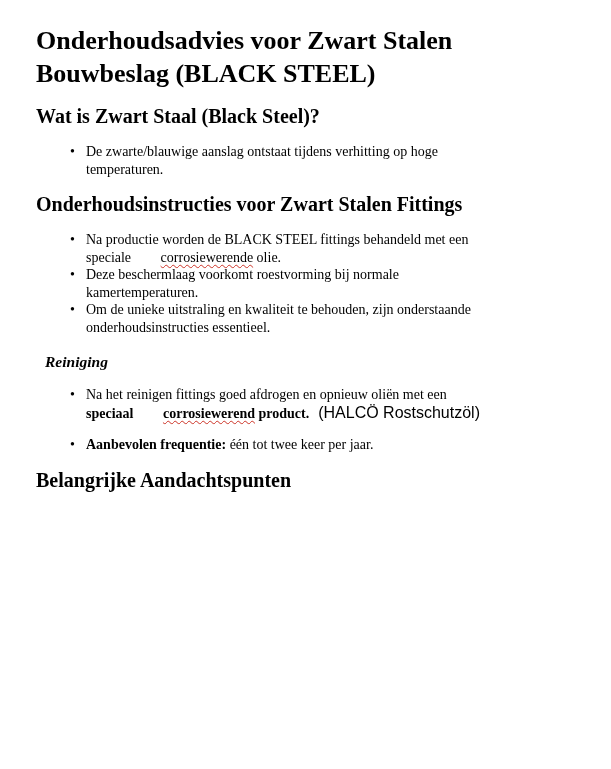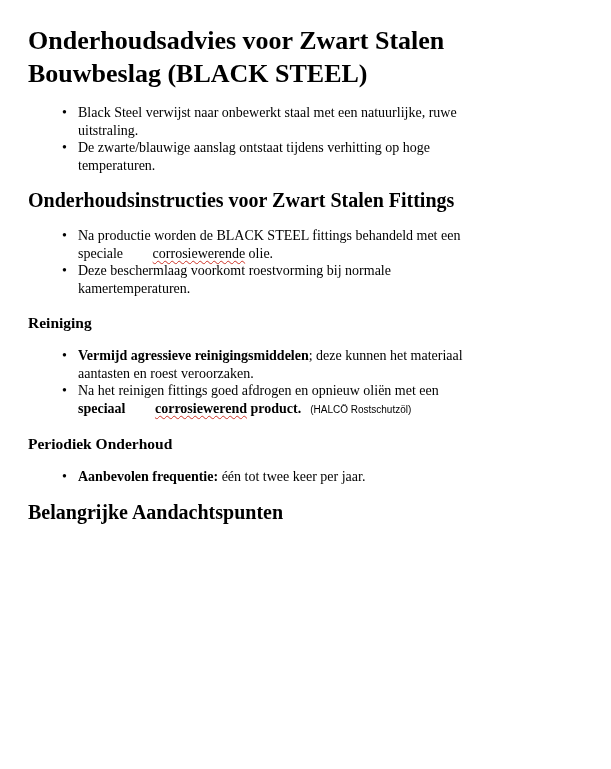--- a/index.html
+++ b/index.html
@@ -8,40 +8,41 @@
     height: 769px;
     background: #ffffff;
     color: #000000;
     font-family: "Liberation Serif", serif;
     overflow: hidden;
   }
   .doc {
     box-sizing: border-box;
     width: 517px;
     height: 769px;
-    padding: 24px 28px 0 28px;
+    padding: 24px 28px 0 36px;
   }
   h1 {
     font-size: 26px;
     line-height: 33px;
     font-weight: bold;
     margin: 0;
   }
   h2 {
     font-size: 20px;
     line-height: 26px;
     font-weight: bold;
     margin: 13px 0 0 0;
   }
   h2.big-gap { }
   h3 {
     font-size: 15.5px;
     line-height: 20px;
     font-weight: bold;
-    margin: 16px 0 0 0;
+    margin: 16px 0 0 9px;
+    font-style: italic;
   }
   ul {
     list-style: none;
     margin: 14px 0 0 0;
     padding: 0;
   }
   li {
     position: relative;
     font-size: 14px;
     line-height: 17.5px;
@@ -60,49 +61,48 @@
   .sq {
     text-decoration: underline;
     text-decoration-style: wavy;
     text-decoration-color: #cc3327;
     text-decoration-thickness: 1px;
     text-underline-offset: 2px;
     margin-left: 26px;
   }
   .note {
     font-family: "Liberation Sans", sans-serif;
-    font-size: 10px;
+    font-size: 16px;
     margin-left: 9px;
     white-space: nowrap;
   }
 </style>
 </head>
 <body>
 
 <div class="doc">
 
   <h1>Onderhoudsadvies voor Zwart Stalen Bouwbeslag (BLACK STEEL)</h1>
 
+  <h2>Wat is Zwart Staal (Black Steel)?</h2>
   <ul>
-    <li><span>Black Steel verwijst naar onbewerkt staal met een natuurlijke, ruwe uitstraling.</span></li>
     <li><span>De zwarte/blauwige aanslag ontstaat tijdens verhitting op hoge temperaturen.</span></li>
   </ul>
 
   <h2 class="big-gap">Onderhoudsinstructies voor Zwart Stalen Fittings</h2>
   <ul>
     <li><span>Na productie worden de BLACK STEEL fittings behandeld met een speciale </span><span class="sq">corrosiewerende</span><span> olie.</span></li>
     <li><span>Deze beschermlaag voorkomt roestvorming bij normale kamertemperaturen.</span></li>
+    <li><span>Om de unieke uitstraling en kwaliteit te behouden, zijn onderstaande onderhoudsinstructies essentieel.</span></li>
   </ul>
 
   <h3>Reiniging</h3>
   <ul>
-    <li><span class="b">Vermijd agressieve reinigingsmiddelen</span><span>; deze kunnen het materiaal aantasten en roest veroorzaken.</span></li>
     <li><span>Na het reinigen fittings goed afdrogen en opnieuw oliën met een </span><span class="b">speciaal </span><span class="b sq">corrosiewerend</span><span class="b"> product.</span><span class="note">(HALCÖ Rostschutzöl)</span></li>
   </ul>
 
-  <h3>Periodiek Onderhoud</h3>
   <ul>
     <li><span class="b">Aanbevolen frequentie:</span><span> één tot twee keer per jaar.</span></li>
   </ul>
 
   <h2 class="big-gap">Belangrijke Aandachtspunten</h2>
 
 </div>
 
 </body></html>

